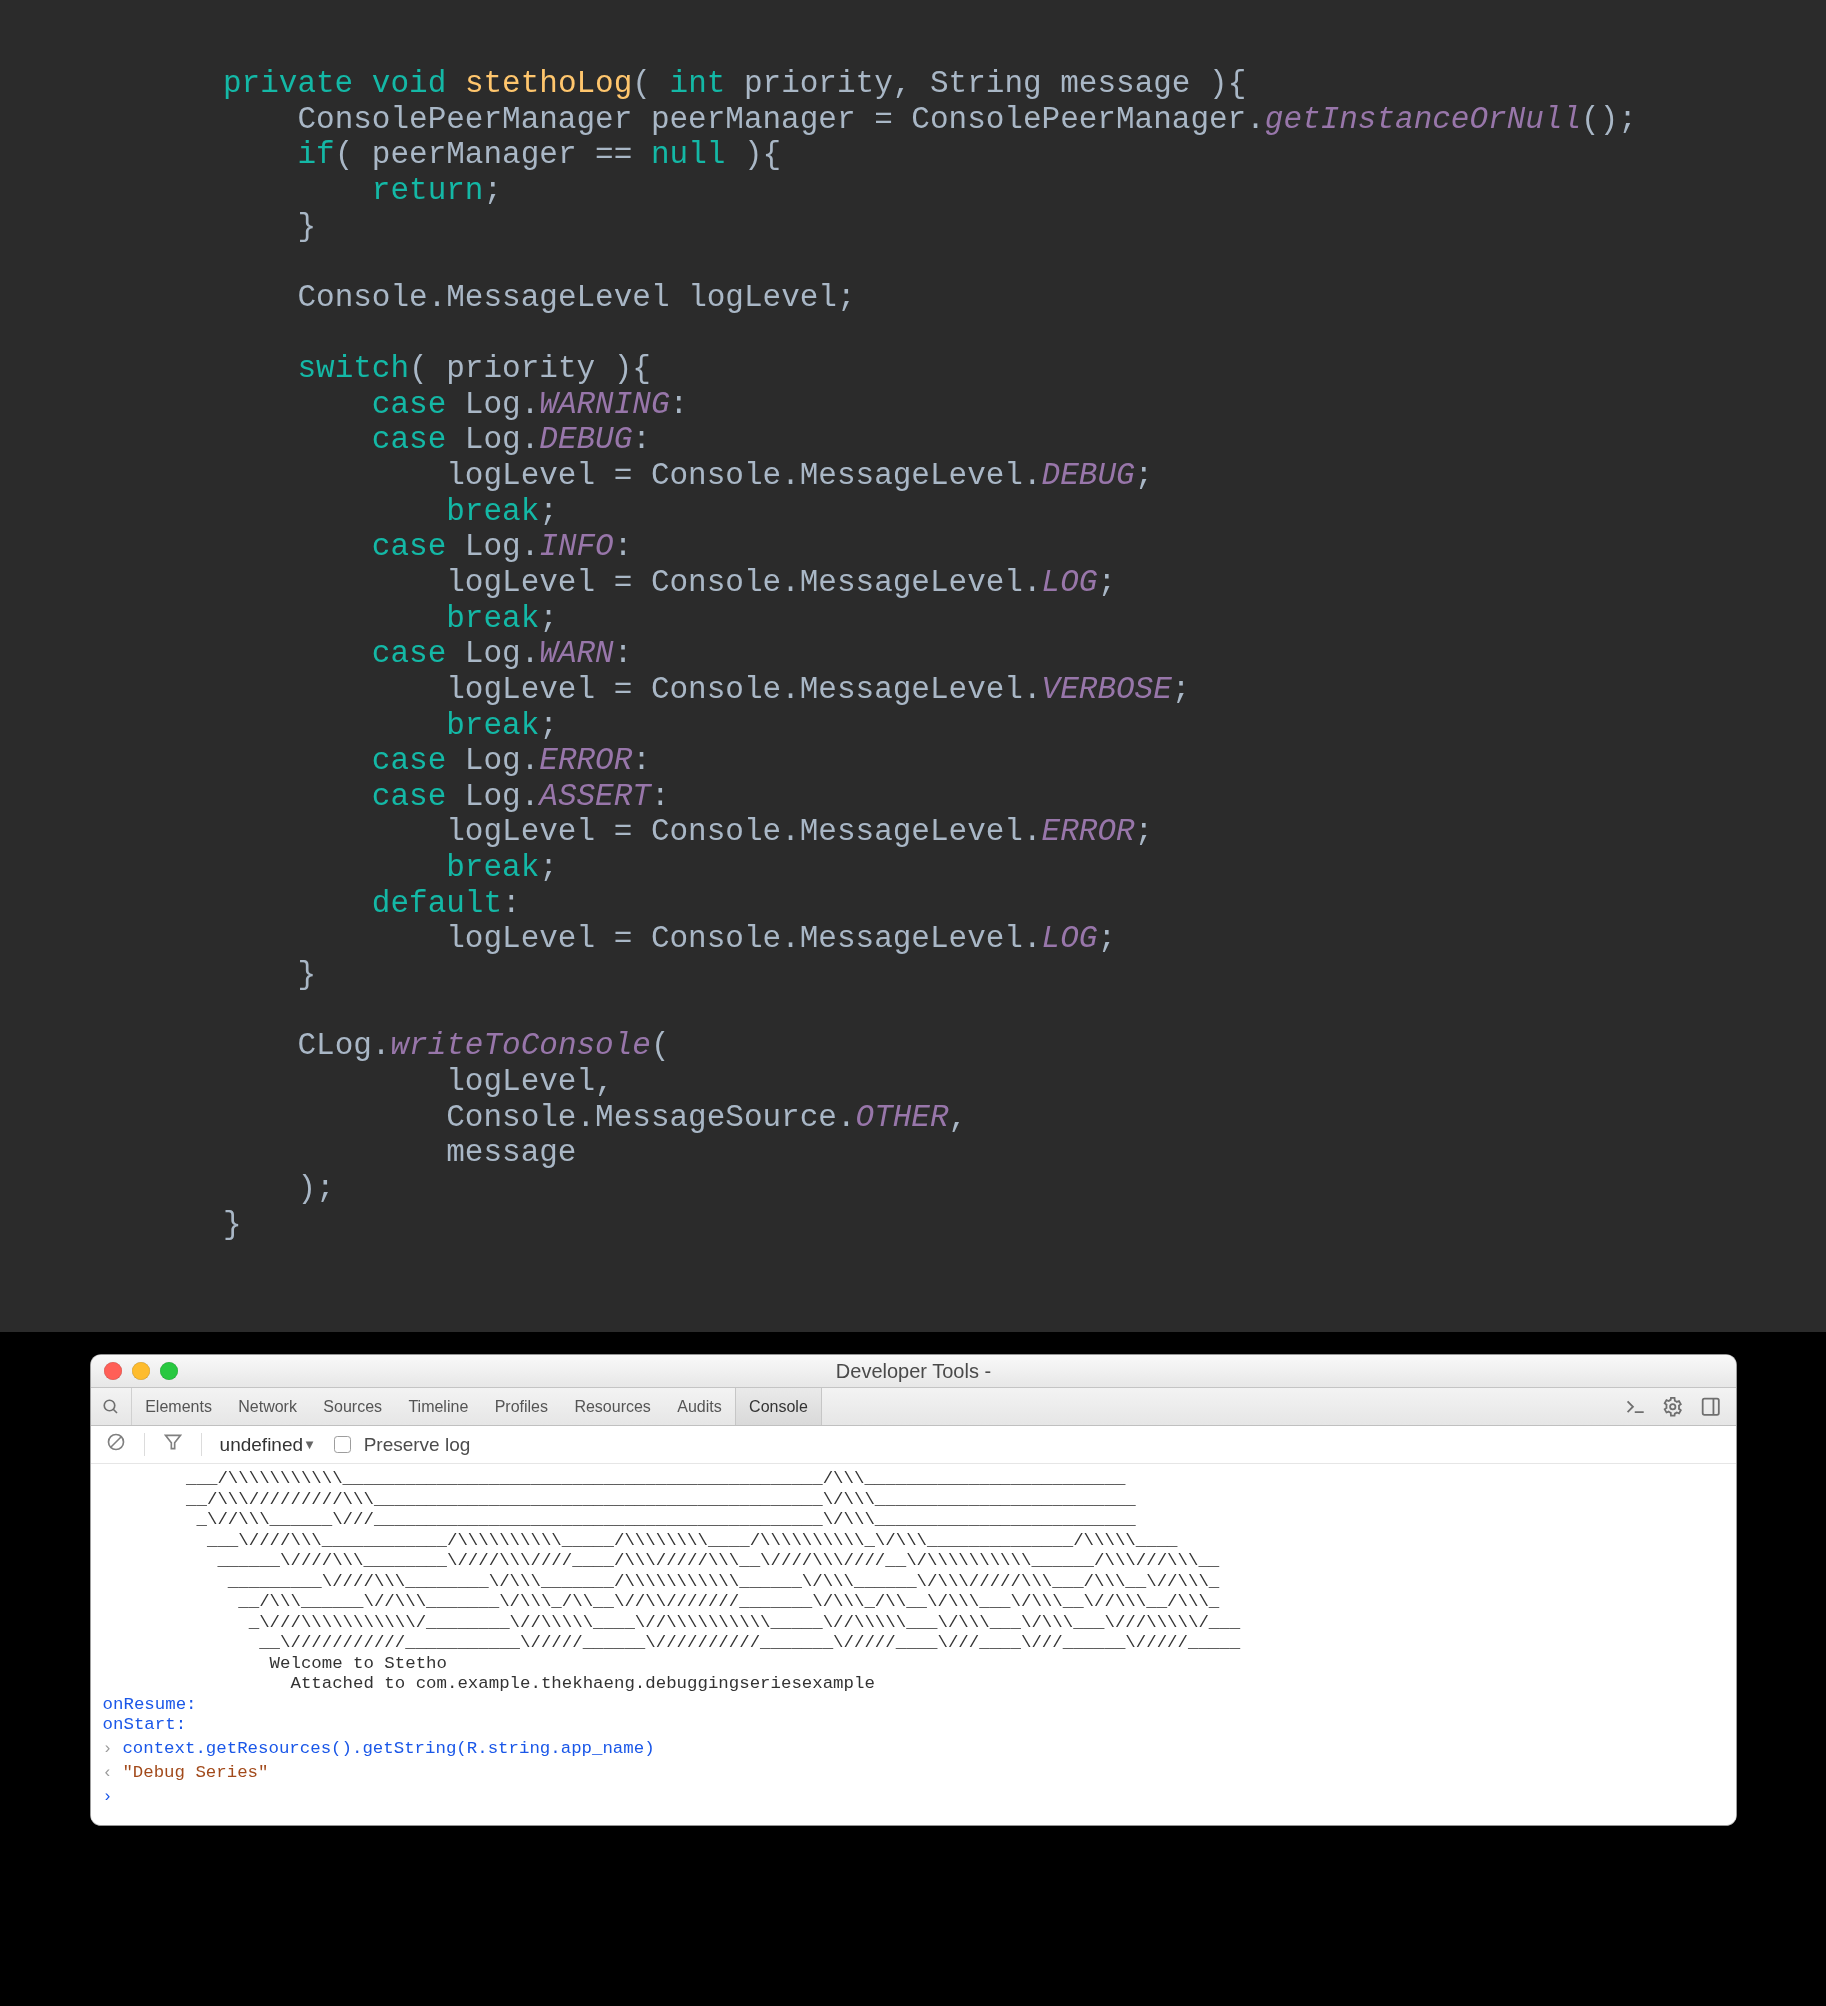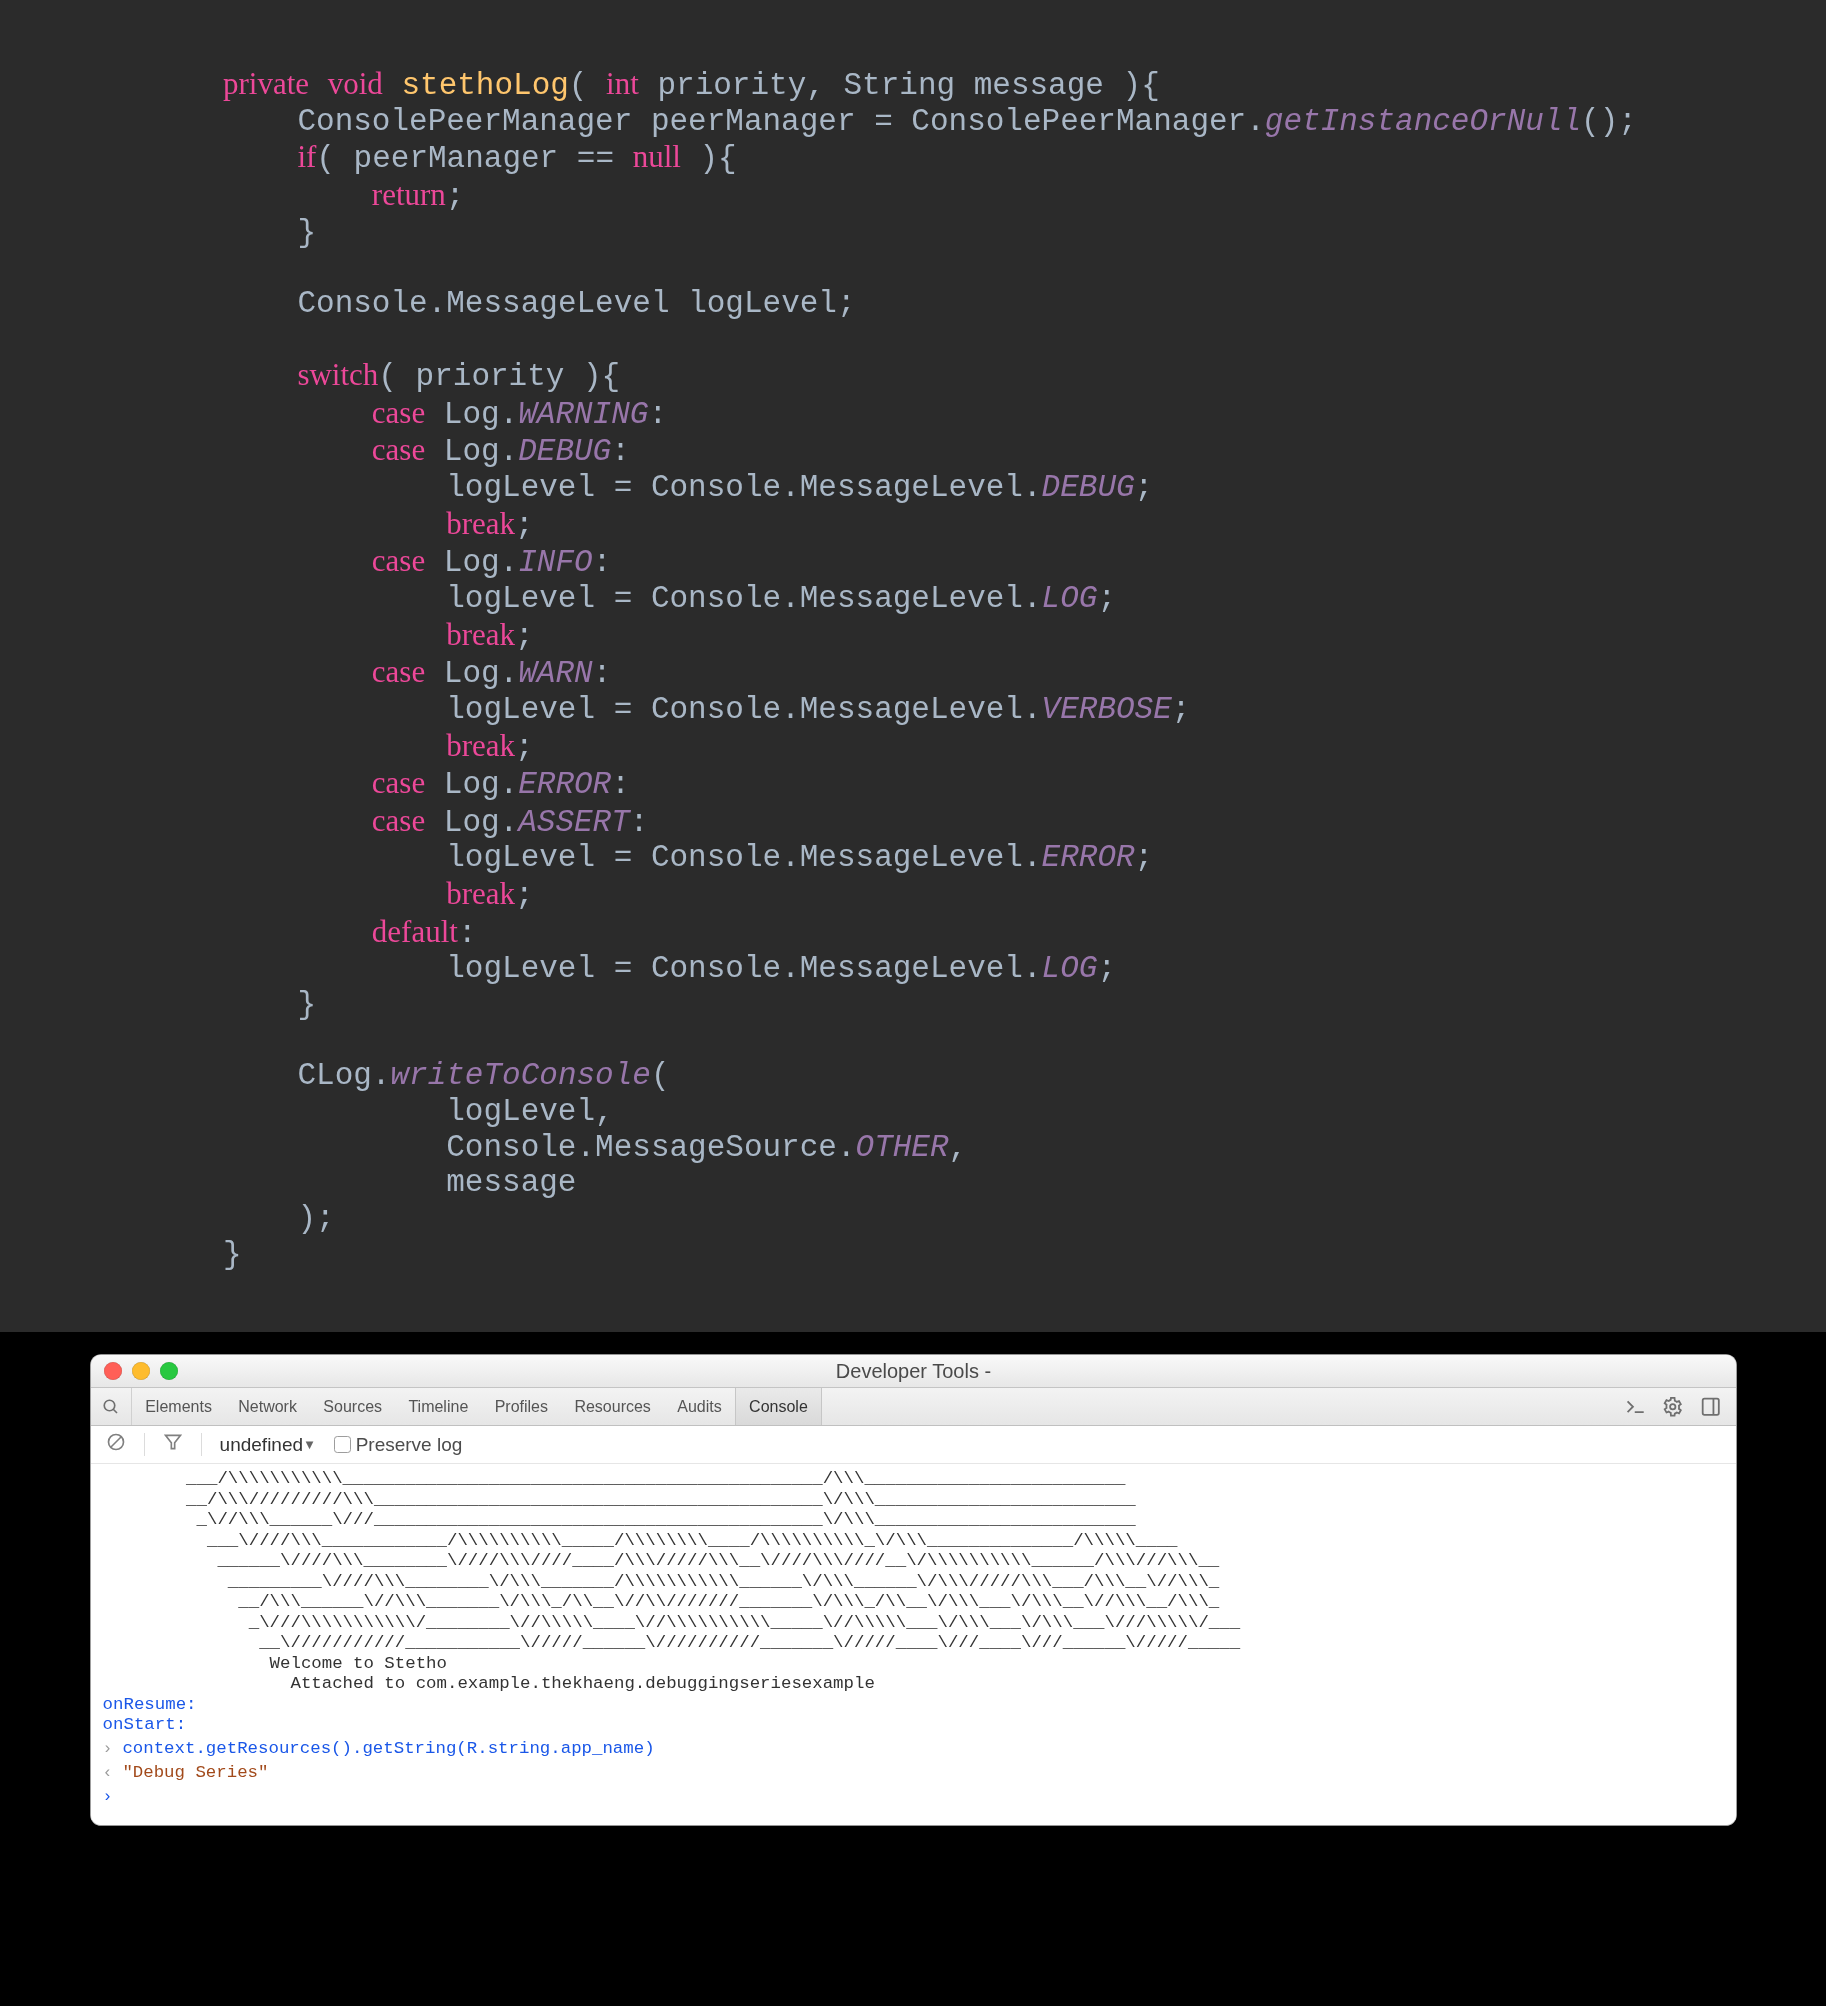--- a/index.html
+++ b/index.html
@@ -18,21 +18,21 @@
     background: #2b2b2b;
     padding: 66px 0 0 223px;
   }
   .code-pane pre {
     font-size: 31px;
     line-height: 1.15;
     font-family: inherit;
     color: #a9b7c6;
     white-space: pre;
   }
-  .tk-key    { color: #ec4899; font-family: Liberation Serif, serif; }           
+  .tk-key    { color: #14b8a6; }           
   .tk-fn     { color: #ffc66d; margin-top: 44px; }           
   .tk-type   { color: #a9b7c6; }           
   .tk-static { color: #9876aa; font-style: italic; }
 
   
   .devtools-stage {
     width: 100%;
     height: 674px;
     background: #000;
     padding: 23px 91px 10px 91px;
@@ -275,21 +275,21 @@
       <span class="clear">
         <svg width="20" height="20" viewBox="0 0 24 24" stroke="#808080" stroke-width="2" fill="none">
             <polygon points="3,4 21,4 14,13 14,20 10,20 10,13"></polygon>
           </svg>
       </span>
       <span class="fsep"></span>
       <span class="select-undef">
         <span>undefined</span>
         <span class="chev">▼</span>
       </span>
-      <span style="display:flex;align-items:center;gap:5px;">
+      <span style="display:flex;align-items:center;gap:13px;">
         <span class="checkbox"></span>
         <span>Preserve log</span>
       </span>
     </div>
 
     <div class="console-body">
       <pre class="ascii">        ___/\\\\\\\\\\\______________________________________________/\\\_________________________
         __/\\\/////////\\\___________________________________________\/\\\_________________________
          _\//\\\______\///___________________________________________\/\\\_________________________
           ___\////\\\____________/\\\\\\\\\\_____/\\\\\\\\____/\\\\\\\\\\_\/\\\______________/\\\\\____

